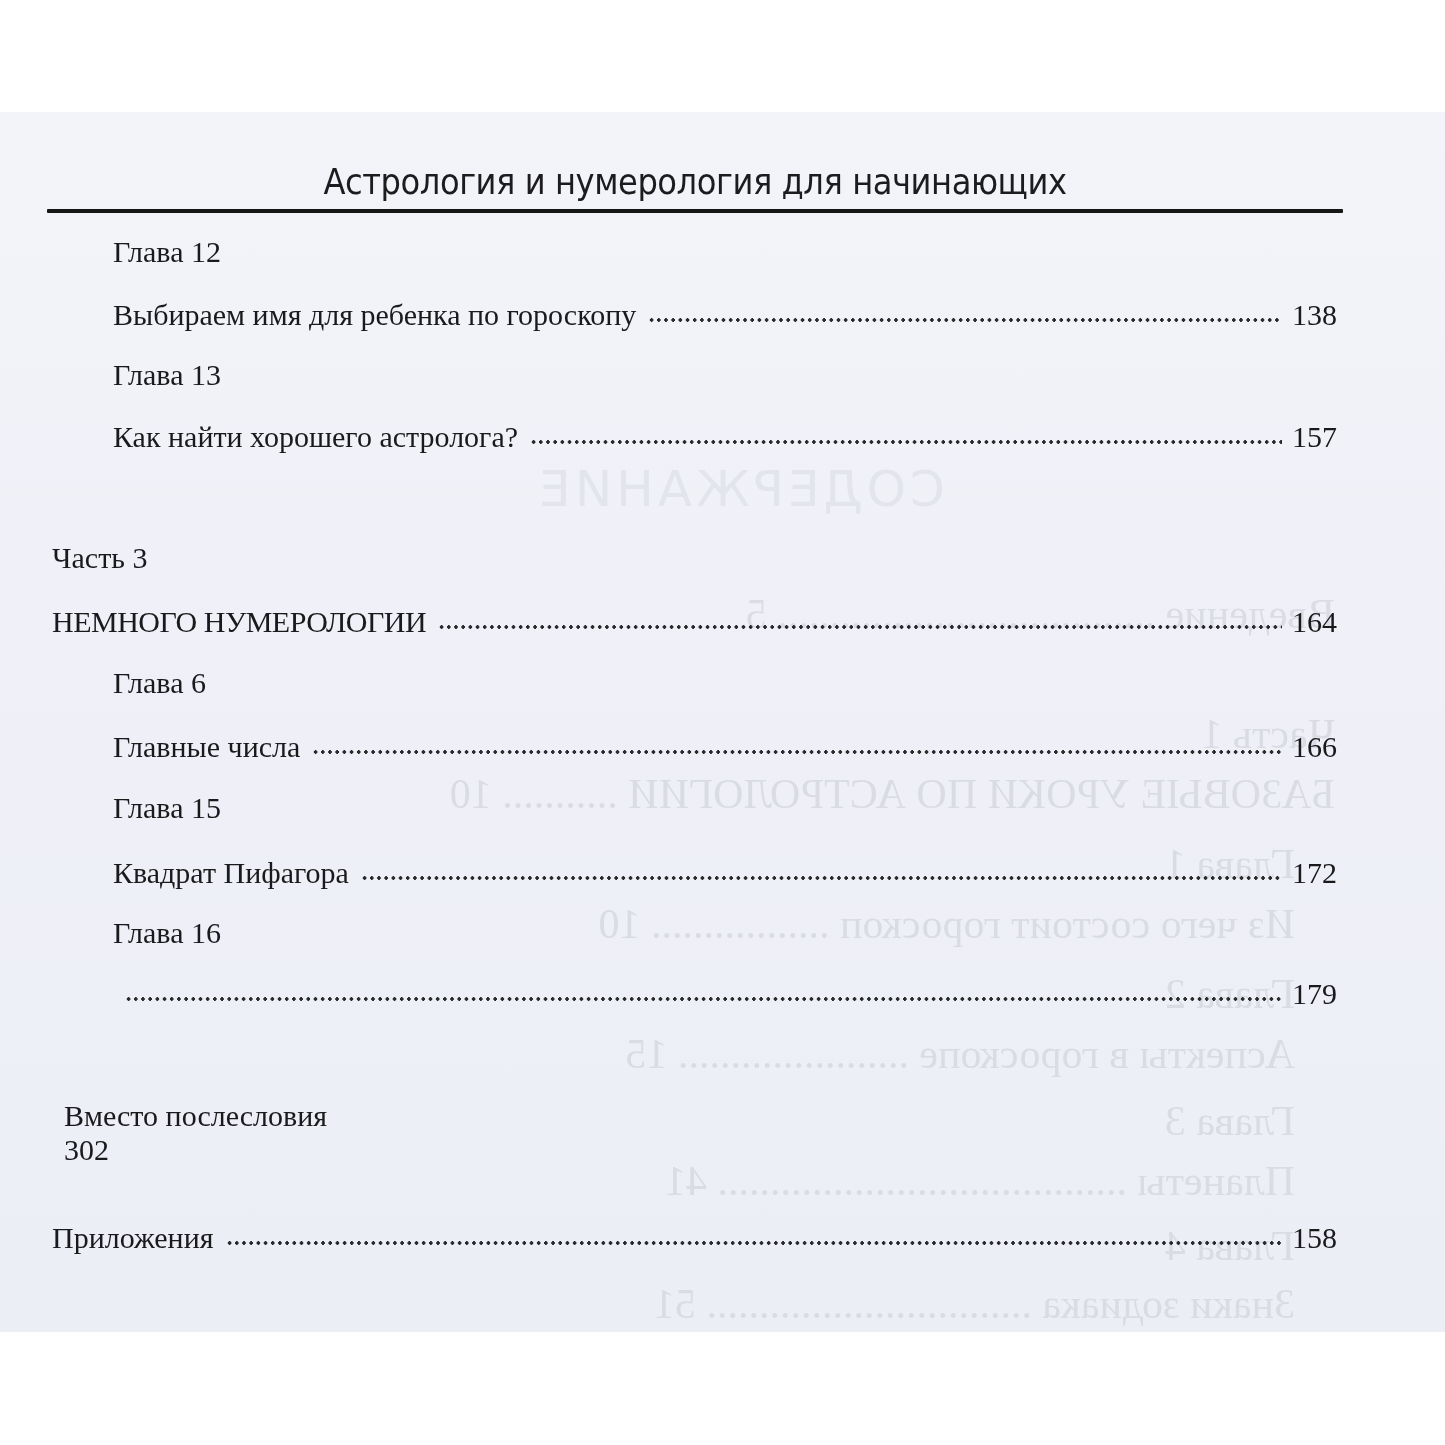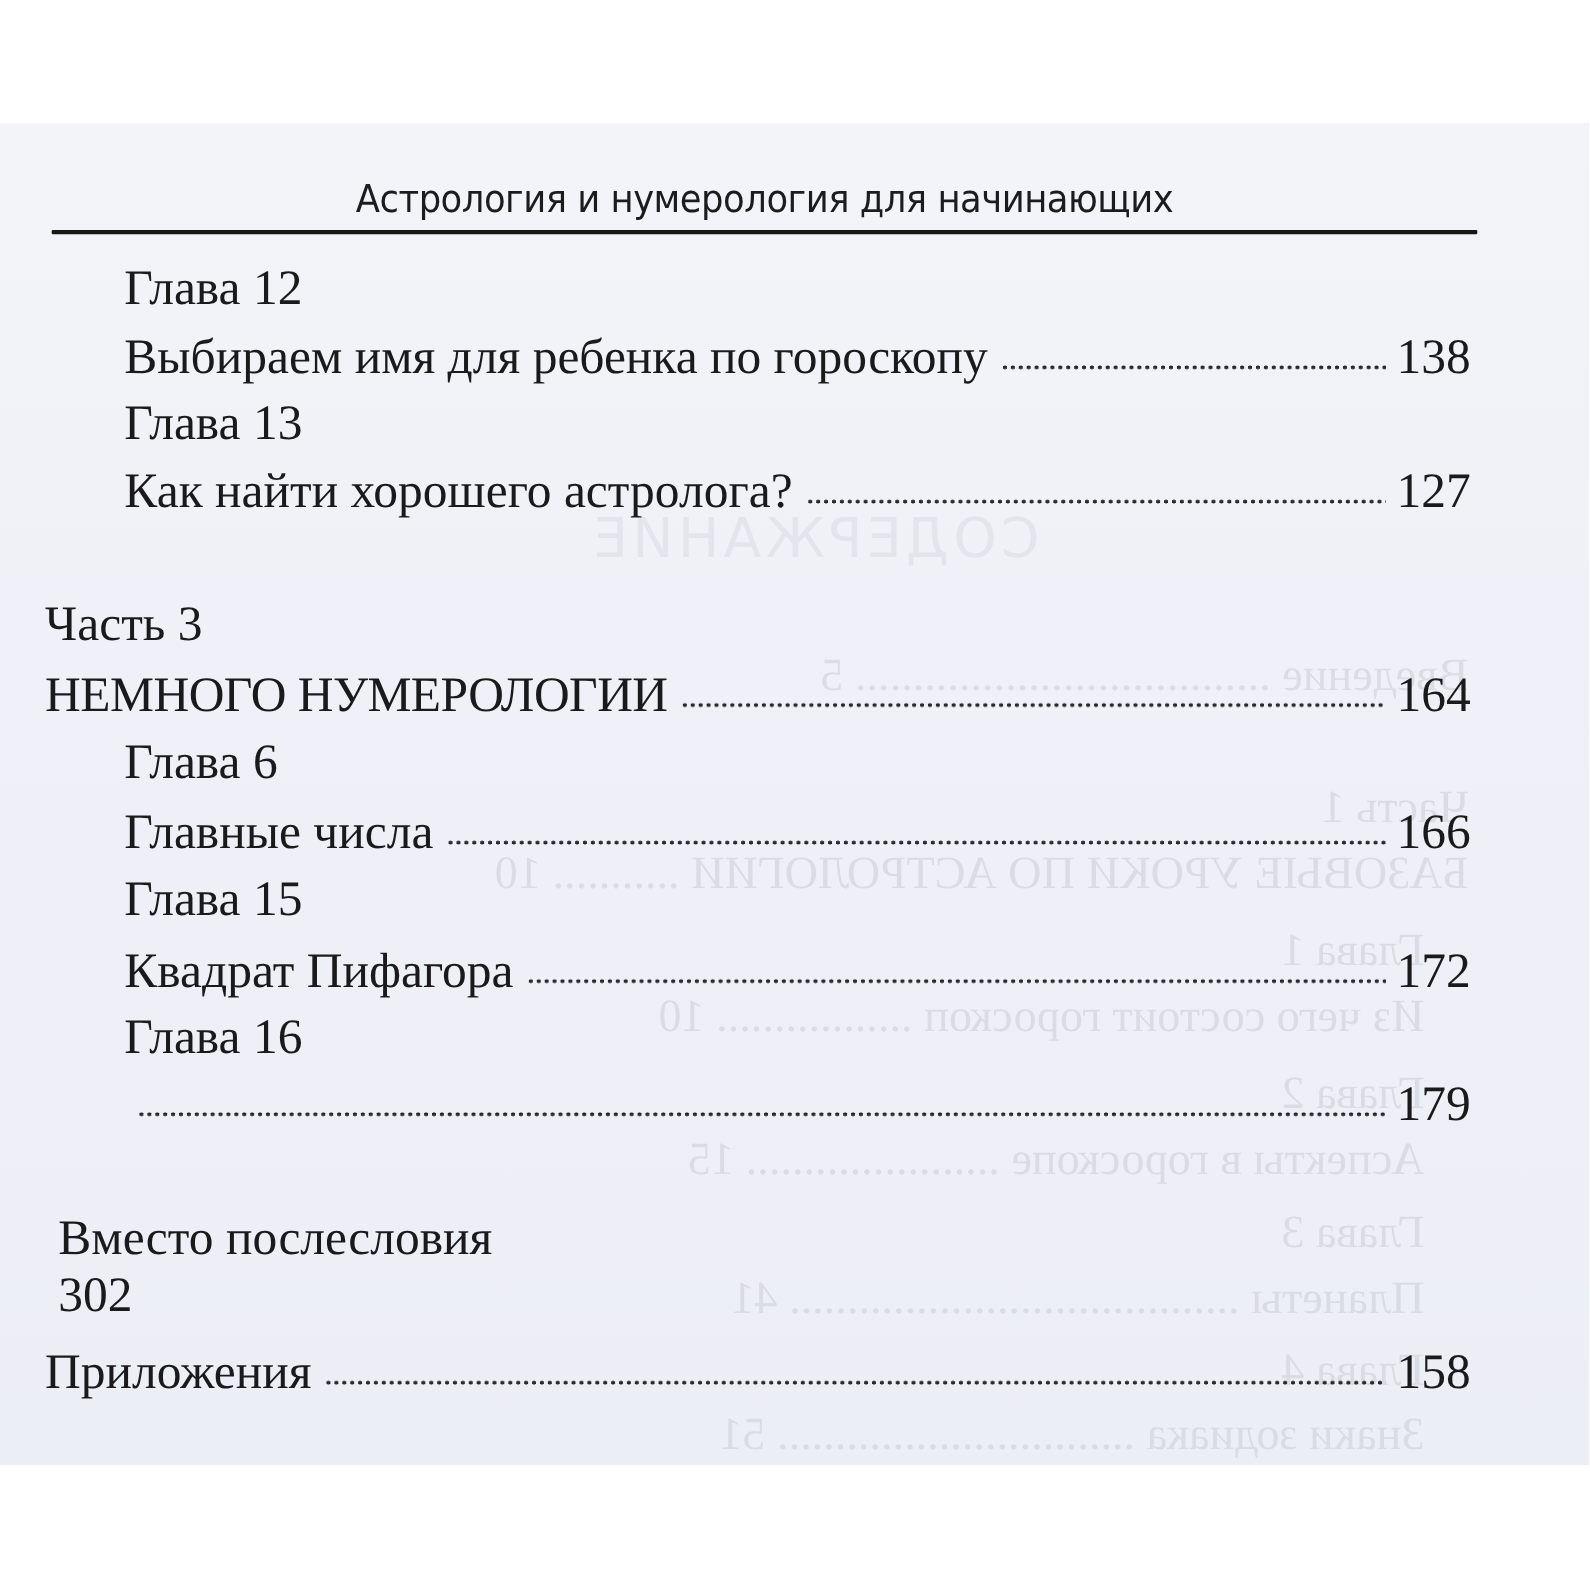--- a/index.html
+++ b/index.html
@@ -69,25 +69,25 @@
       background: #161617;
       border-radius: 1px;
     }
     .toc-line {
       position: absolute;
       right: 108px;
       height: 54px;
       display: flex;
       align-items: baseline;
       font-family: "Liberation Serif", "DejaVu Serif", serif;
-      font-size: 45px;
+      font-size: 30px;
       color: #1a1a1c;
       white-space: nowrap;
     }
-    .toc-line.lvl0 { left: 41px; font-family: Liberation Serif, serif; }
+    .toc-line.lvl0 { left: 52px; font-family: Liberation Serif, serif; }
     .toc-line.lvl1 { left: 113px; }
     .toc-line .label { flex: 0 0 auto; }
     .toc-line .label.caps { letter-spacing: -0.5px; }
     .toc-line .leader {
       flex: 1 1 auto;
       margin: 0 10px 0 12px;
       height: 6px;
       align-self: baseline;
       background-image: radial-gradient(circle, #2a2a2d 1.6px, transparent 1.9px);
       background-size: 7.2px 6px;
@@ -134,21 +134,21 @@
     <span class="page-num">138</span>
   </div>
 
   <div class="toc-line lvl1" style="top:246px;">
     <span class="label">Глава 13</span>
   </div>
 
   <div class="toc-line lvl1" style="top:308px;">
     <span class="label">Как найти хорошего астролога?</span>
     <span class="leader"></span>
-    <span class="page-num">127</span>
+    <span class="page-num">157</span>
   </div>
 
   <div class="toc-line lvl0" style="top:429px;">
     <span class="label">Часть 3</span>
   </div>
 
   <div class="toc-line lvl0" style="top:493px;">
     <span class="label caps">НЕМНОГО НУМЕРОЛОГИИ</span>
     <span class="leader"></span>
     <span class="page-num">164</span>

